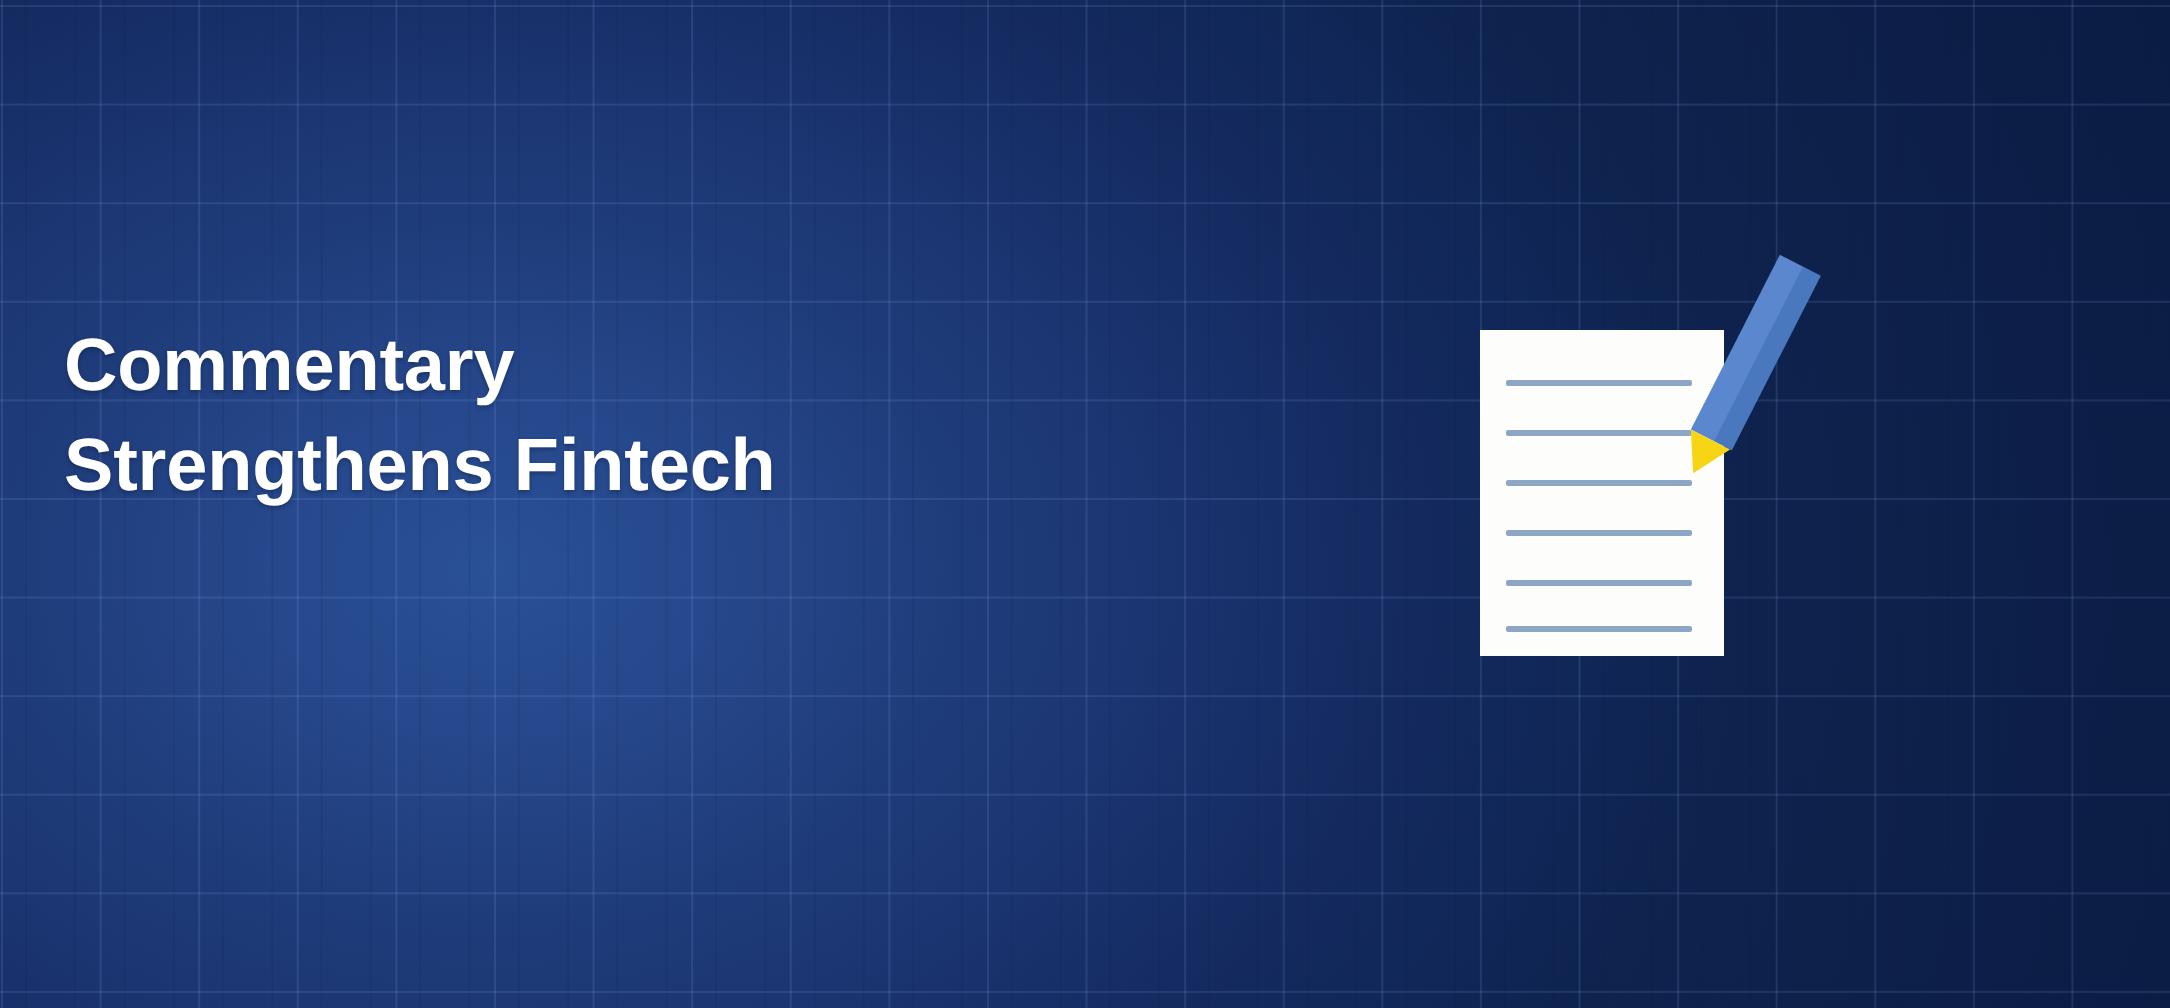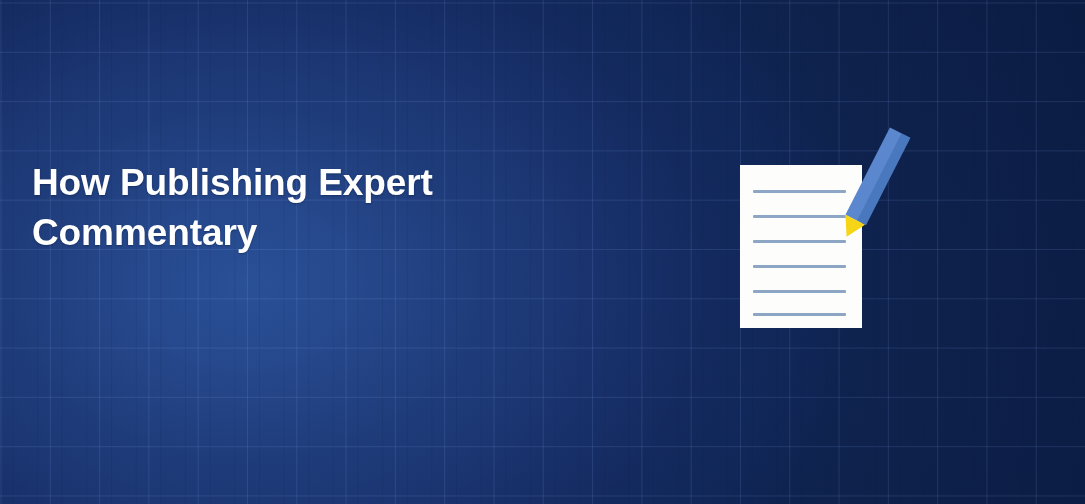--- a/index.html
+++ b/index.html
@@ -155,22 +155,22 @@
 <body>
 
 <div class="banner">
 
   <div class="bg-glow"></div>
   <div class="bg-vignette"></div>
   <div class="bg-grid-soft"></div>
   <div class="bg-grid"></div>
 
   <div class="title-block">
-    <span class="title-line">How Publishing Expert</span>
     <span class="title-line">Commentary</span>
+    <span class="title-line">Strengthens Fintech</span>
   </div>
 
   <div class="illustration">
 
     <div class="paper">
       <div class="paper-line" style="top:25px"></div>
       <div class="paper-line" style="top:50px"></div>
       <div class="paper-line" style="top:75px"></div>
       <div class="paper-line" style="top:100px"></div>
       <div class="paper-line" style="top:125px"></div>

